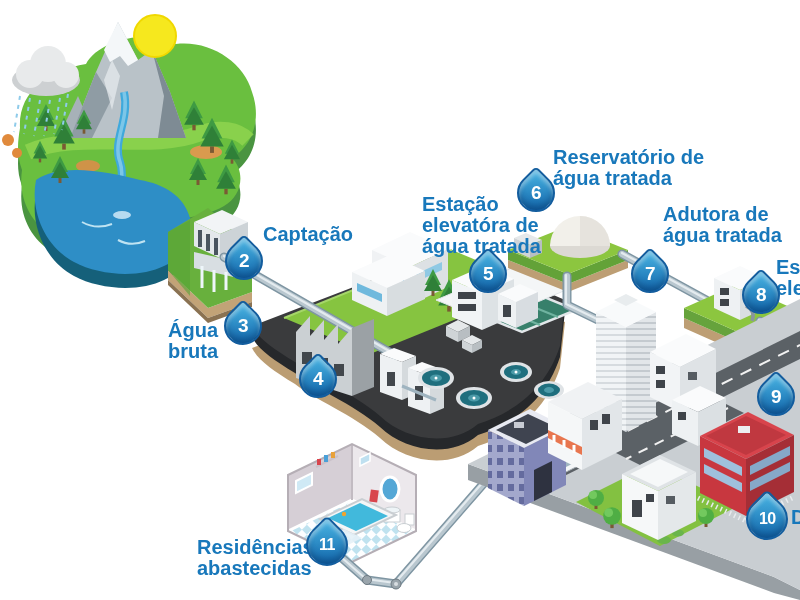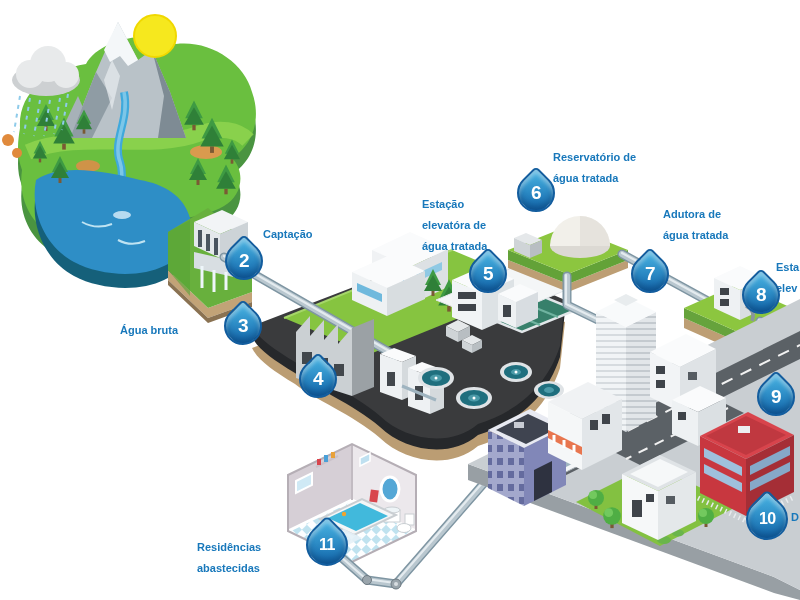--- a/index.html
+++ b/index.html
@@ -1,21 +1,21 @@
 <!DOCTYPE html>
 <html style="--label_text: #1878bb; --drop_light: #45aede; --drop_dark: #0f62a8; --drop_border: #135d9e; --sun_yellow: #f6e81e; --lake_blue: #2e8ec6; --grass_green: #6abf3f; --platform_dark: #3a3b3d; --pipe_gray: #b9c7cf; --city_gray: #c9ced2; --red_building: #c8373f;"><head>
 <meta charset="utf-8">
 <style>
   html,body{margin:0;padding:0;background:#fff;}
   #stage{position:relative;width:800px;height:600px;overflow:hidden;background:#fff;
          font-family:"Liberation Sans",sans-serif;}
   #stage svg{position:absolute;left:0;top:0;}
-  .lbl{position:absolute;color:var(--label_text,#1878bb);font-weight:700;font-size:11px;
+  .lbl{position:absolute;color:var(--label_text,#1878bb);font-weight:700;font-size:20px;
        line-height:21px;white-space:pre-line;z-index:30;}
-  .lbl.r{}
+  .lbl.r{text-align:right;}
   .step{position:absolute;z-index:40;}
   .drop{width:34px;height:34px;border-radius:12% 50% 50% 50%;transform:rotate(45deg);
         background:linear-gradient(315deg,var(--drop_dark,#0f62a8) 10%,var(--drop_light,#45aede) 90%);
         border:2px solid var(--drop_border,#135d9e);
         box-shadow:inset 3px 3px 4px rgba(255,255,255,.35), inset -3px -3px 6px rgba(0,30,70,.3);
         display:flex;align-items:center;justify-content:center;}
   .drop.big{width:38px;height:38px;}
   .num{transform:rotate(-45deg);color:#fff;font-weight:700;font-size:19px;}
   .big .num{font-size:16px;letter-spacing:-.5px;}
 </style>

